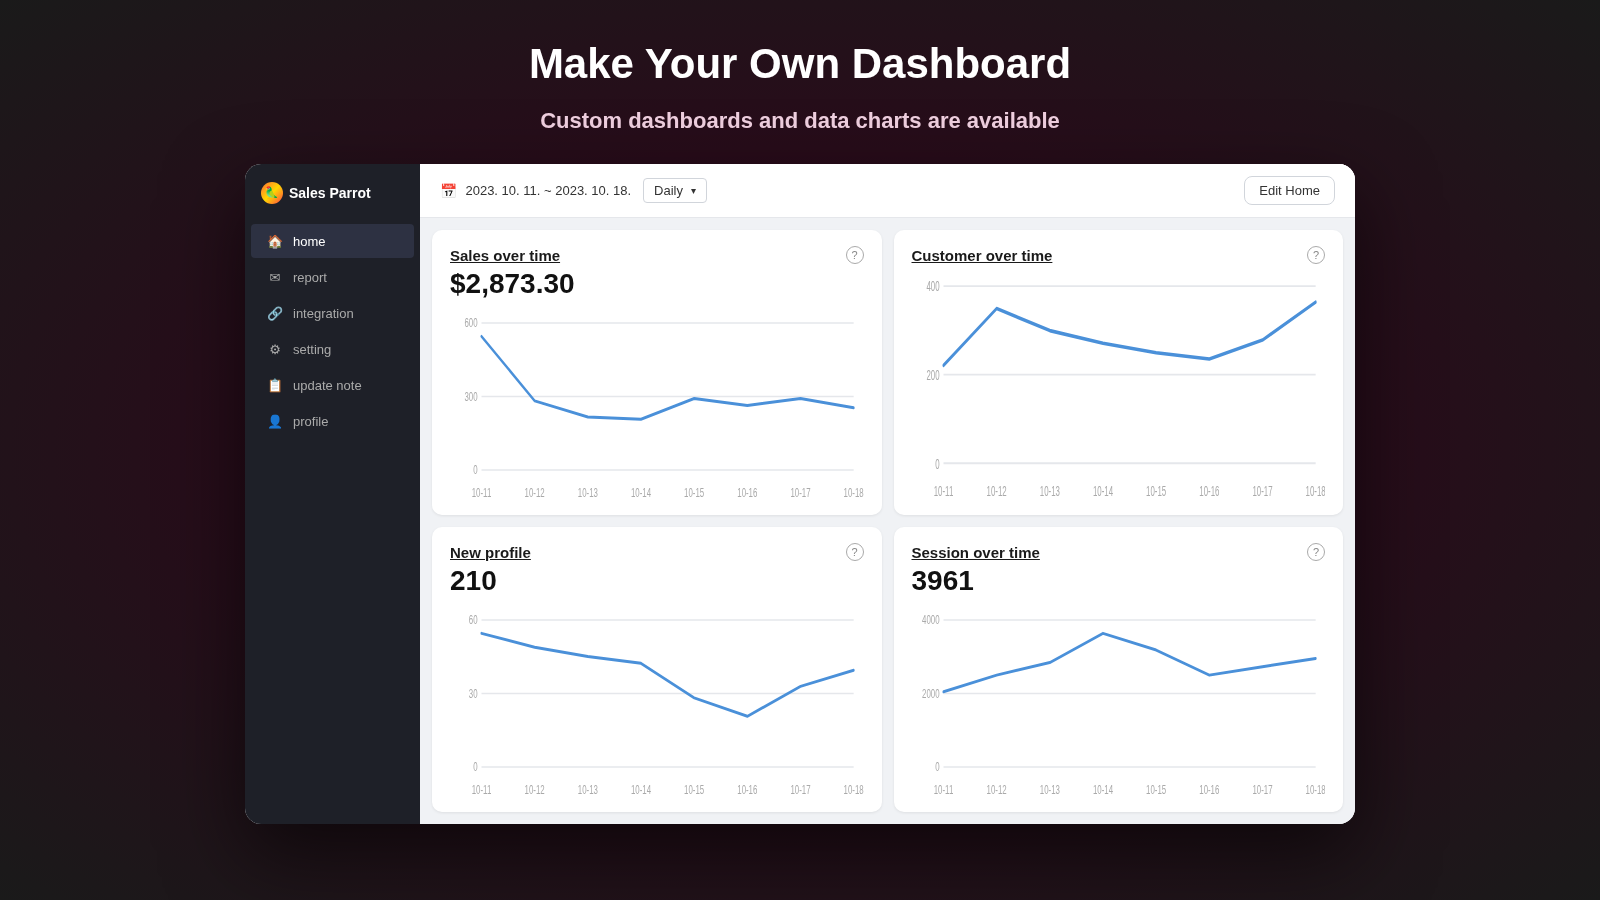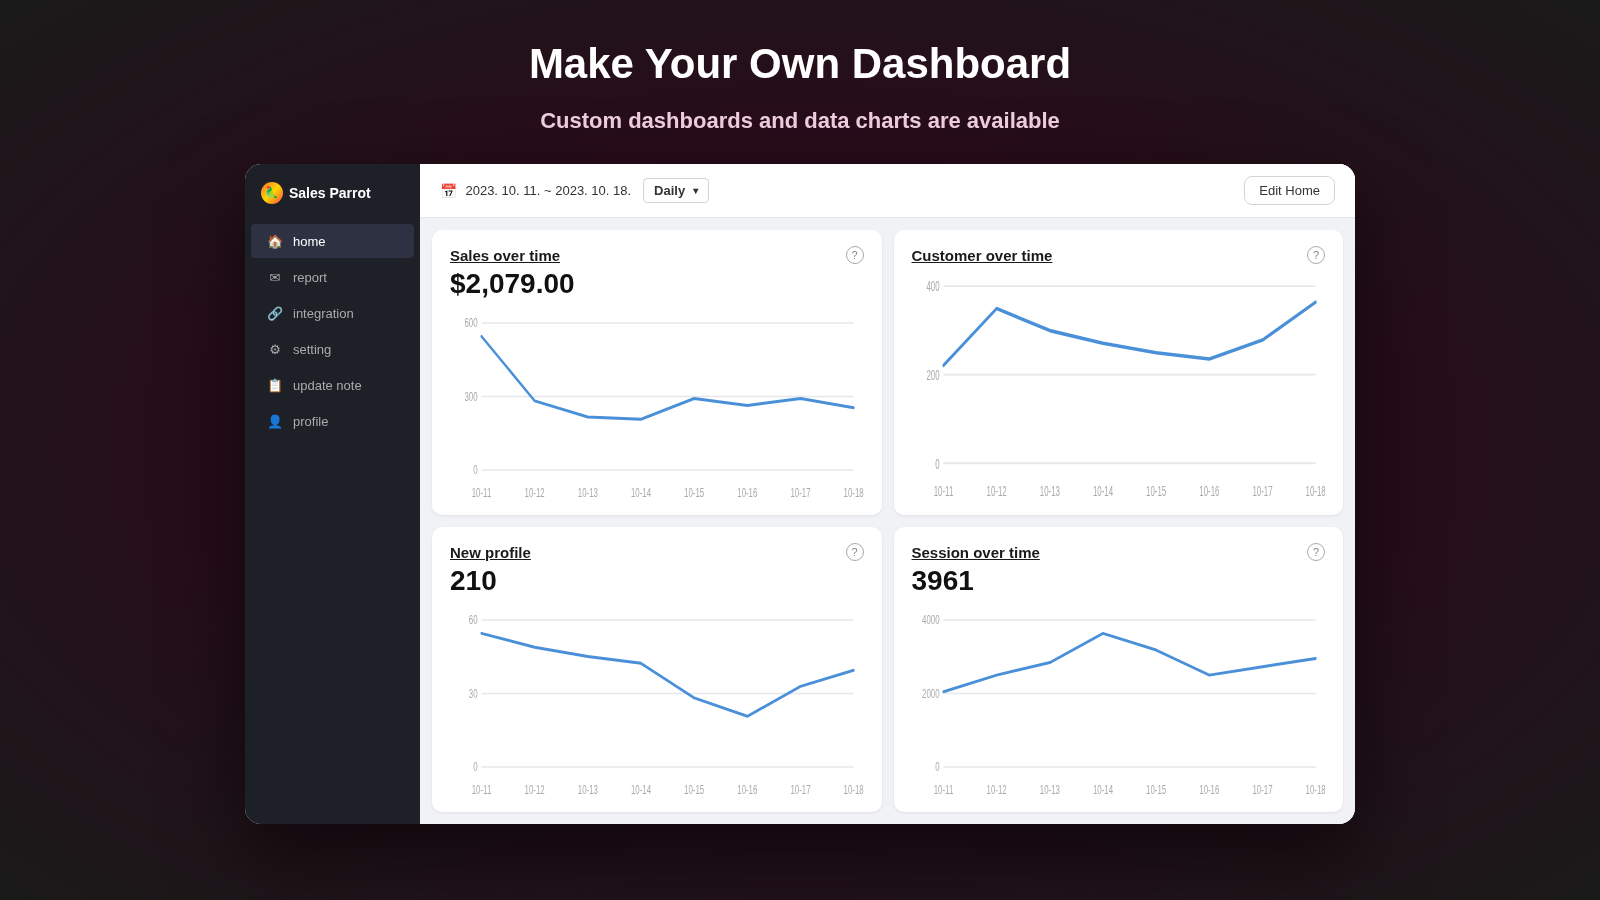--- a/index.html
+++ b/index.html
@@ -128,21 +128,20 @@
       display: flex;
       align-items: center;
       gap: 4px;
       background: white;
       border: 1px solid #d1d5db;
       border-radius: 4px;
       padding: 4px 10px;
       font-size: 13px;
       color: #333;
       cursor: pointer;
-      font-weight: bold;
     }
     .edit-home-btn {
       background: white;
       border: 1px solid #d1d5db;
       border-radius: 8px;
       padding: 6px 14px;
       font-size: 13px;
       color: #333;
       cursor: pointer;
       font-weight: 500;
@@ -277,21 +276,21 @@
       <button class="edit-home-btn">Edit Home</button>
     </div>
 
     <div class="dashboard-grid" id="dashboard-grid">
 
     <div class="chart-card">
     <div class="card-header">
       <span class="card-title">Sales over time</span>
       <div class="info-icon">?</div>
     </div>
-    <div class="card-value">$2,079.00</div>
+    <div class="card-value">$2,873.30</div>
     <div class="chart-area">
       <svg class="chart" viewBox="0 0 420 130" preserveAspectRatio="none" xmlns="http://www.w3.org/2000/svg">
         <line x1="32" y1="108" x2="410" y2="108" class="grid-line"></line>
               <line x1="32" y1="59" x2="410" y2="59" class="grid-line"></line>
               <line x1="32" y1="10" x2="410" y2="10" class="grid-line"></line>
               <text x="28" y="111" class="axis-label" text-anchor="end">0</text>
               <text x="28" y="62" class="axis-label" text-anchor="end">300</text>
               <text x="28" y="13" class="axis-label" text-anchor="end">600</text>
               <text x="32" y="126" class="axis-label" text-anchor="middle">10-11</text>
               <text x="86" y="126" class="axis-label" text-anchor="middle">10-12</text>

